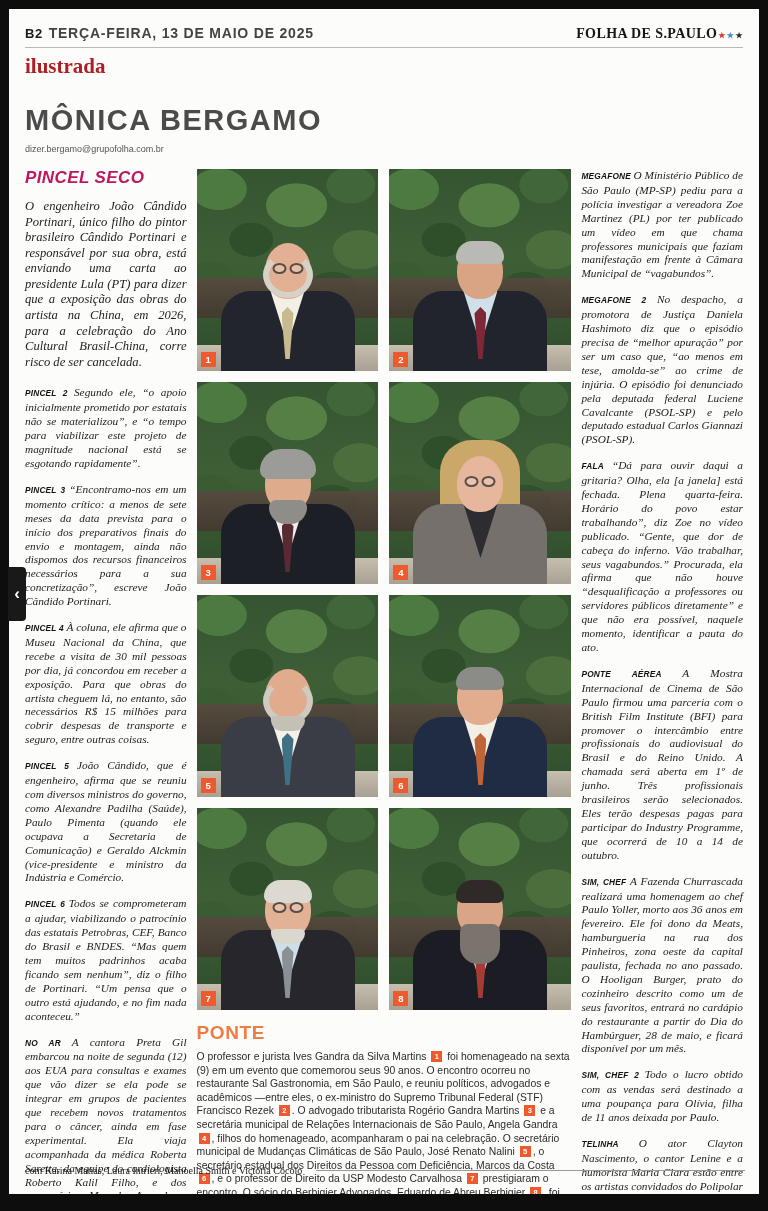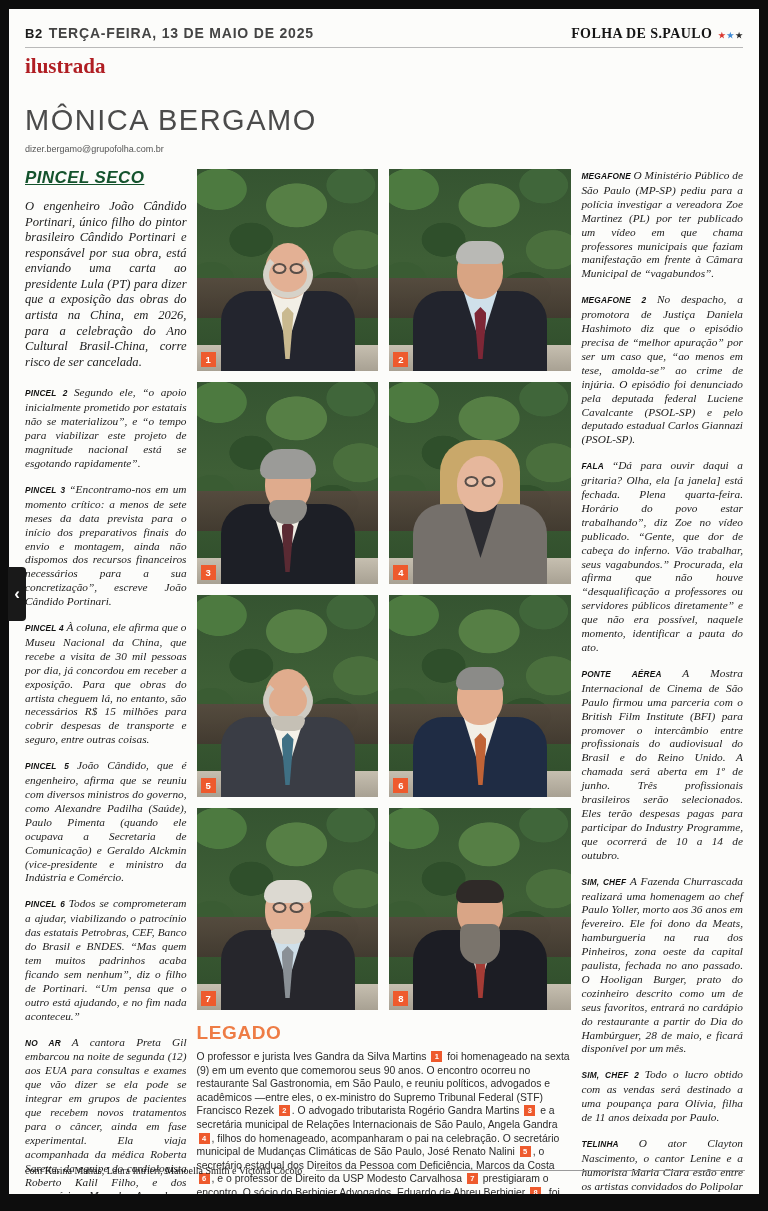--- a/index.html
+++ b/index.html
@@ -11,31 +11,31 @@
   .page {
     position:relative; width:100%; height:100%;
     background:#fcfcfa; overflow:hidden;
     padding:16px 16px 0 16px;
     font-family:"Liberation Serif", serif; color:#1c1c1c;
   }
   
   .topbar { display:flex; align-items:baseline; font-family:"Liberation Sans",sans-serif; }
   .pnum { font-size:13px; font-weight:700; color:#1a1a1a; letter-spacing:.5px; }
   .date { font-size:14px; font-weight:700; color:#444; letter-spacing:.8px; margin-left:6px; }
-  .mast { margin-left:auto; font-family:"Liberation Serif",serif; font-weight:700; font-size:14px; letter-spacing:.4px; color:#151515; display:flex; align-items:center; gap:5px;}
+  .mast { margin-left:auto; font-family:"Liberation Serif",serif; font-weight:700; font-size:14px; letter-spacing:.4px; color:#151515; display:flex; align-items:center; }
   .star { font-size:8px; margin-left:1px; }
   .toprule { border-bottom:1px solid #b9b9b9; margin-top:5px; }
   .section-label { font-family:"Liberation Serif",serif; font-weight:700; font-size:21px; color:#b01e23; margin-top:6px; }
-  .columnist { font-family:"Liberation Sans",sans-serif; font-size:29px; font-weight:400; letter-spacing:1.5px; color:#4b4b4b; margin-top:25px; }
+  .columnist { font-family:"Liberation Sans",sans-serif; font-size:29px; font-weight:700; letter-spacing:1.5px; color:#4b4b4b; margin-top:25px; }
   .email { font-family:"Liberation Sans",sans-serif; font-size:9px; color:#555; margin-top:7px; }
   
   .main { display:flex; gap:10px; margin-top:15px; }
   .col { width:162px; font-size:11.3px; line-height:13.9px; text-align:justify; hyphens:auto; -webkit-hyphens:auto; }
   .center { width:376px; }
-  .col-head { font-family:"Liberation Sans",sans-serif; font-style:italic; font-weight:700; font-size:17px; letter-spacing:.4px; color:#14532d; margin:2px 0 14px 0;text-decoration:underline; }
+  .col-head { font-family:"Liberation Sans",sans-serif; font-style:italic; font-weight:700; font-size:17px; letter-spacing:.4px; color:#be185d; margin:2px 0 14px 0; }
   .news-item { margin-bottom:12px;font-style:italic; }
   .news-item.lead { font-size:12.6px; line-height:15.6px; margin-bottom:16px; }
   .tag { font-family:"Liberation Sans",sans-serif; font-size:8.3px; font-weight:700; color:#111; letter-spacing:.2px; }
   
   .photo-grid { display:grid; grid-template-columns:1fr 1fr; gap:11px; }
   .photo {
     position:relative; height:202px; overflow:hidden;
     background:
       radial-gradient(46px 34px at 12% 10%, #4d7a40 0 60%, transparent 62%),
       radial-gradient(40px 30px at 85% 8%,  #40663a 0 60%, transparent 62%),
@@ -207,21 +207,21 @@
     <div class="bench"></div>
               <div class="torso" style="background:#1c1d24"></div>
         <div class="shirt" style="background:#f2efe6"></div>
               <div class="tie" style="background:#a43b35"></div>
               <div class="head" style="background:#d9a586"></div>
               <div class="hair-cap" style="background:#2f2a28"></div>
               <div class="beard beard-big" style="background:#7a746c"></div>
               <figcaption class="badge">8</figcaption>
             </figure>
           </div>
-        <h3 class="legado-title">LEGADO</h3>
+        <h3 class="legado-title">PONTE</h3>
         <p class="caption">O professor e jurista Ives Gandra da Silva Martins <span class="cap-badge">1</span> foi homenageado na sexta (9) em um evento que comemorou seus 90 anos. O encontro ocorreu no restaurante Sal Gastronomia, em São Paulo, e reuniu políticos, advogados e acadêmicos —entre eles, o ex-ministro do Supremo Tribunal Federal (STF) Francisco Rezek <span class="cap-badge">2</span>. O advogado tributarista Rogério Gandra Martins <span class="cap-badge">3</span> e a secretária municipal de Relações Internacionais de São Paulo, Angela Gandra <span class="cap-badge">4</span>, filhos do homenageado, acompanharam o pai na celebração. O secretário municipal de Mudanças Climáticas de São Paulo, José Renato Nalini <span class="cap-badge">5</span>, o secretário estadual dos Direitos da Pessoa com Deficiência, Marcos da Costa <span class="cap-badge">6</span>, e o professor de Direito da USP Modesto Carvalhosa <span class="cap-badge">7</span> prestigiaram o encontro. O sócio do Berbigier Advogados, Eduardo de Abreu Berbigier <span class="cap-badge">8</span>, foi um dos organizadores da homenagem</p>
       </div>
 
       <div class="col">
         <div>
             <p class="news-item"><b class="tag">MEGAFONE  </b>O Ministério Público de São Paulo (MP-SP) pediu para a polícia investigar a vereadora Zoe Martinez (PL) por ter publicado um vídeo em que chama professores municipais que faziam manifestação em frente à Câmara Municipal de “vagabundos”.</p>
             <p class="news-item"><b class="tag">MEGAFONE 2  </b>No despacho, a promotora de Justiça Daniela Hashimoto diz que o episódio precisa de “melhor apuração” por ser um caso que, “ao menos em tese, amolda-se” ao crime de injúria. O episódio foi denunciado pela deputada federal Luciene Cavalcante (PSOL-SP) e pelo deputado estadual Carlos Giannazi (PSOL-SP).</p>
             <p class="news-item"><b class="tag">FALA  </b>“Dá para ouvir daqui a gritaria? Olha, ela [a janela] está fechada. Plena quarta-feira. Horário do povo estar trabalhando”, diz Zoe no vídeo publicado. “Gente, que dor de cabeça do inferno. Vão trabalhar, seus vagabundos.” Procurada, ela afirma que não houve “desqualificação a professores ou servidores públicos diretamente” e que não era possível, naquele momento, identificar a pauta do ato.</p>
             <p class="news-item"><b class="tag">PONTE AÉREA  </b>A Mostra Internacional de Cinema de São Paulo firmou uma parceria com o British Film Institute (BFI) para promover o intercâmbio entre profissionais do audiovisual do Brasil e do Reino Unido. A chamada será aberta em 1º de junho. Três profissionais brasileiros serão selecionados. Eles terão despesas pagas para participar do Industry Programme, que ocorrerá de 10 a 14 de outubro.</p>
             <p class="news-item"><b class="tag">SIM, CHEF  </b>A Fazenda Churrascada realizará uma homenagem ao chef Paulo Yoller, morto aos 36 anos em fevereiro. Ele foi dono da Meats, hamburgueria na rua dos Pinheiros, zona oeste da capital paulista, fechada no ano passado. O Hooligan Burger, prato do cozinheiro descrito como um de seus favoritos, entrará no cardápio do restaurante a partir do Dia do Hambúrguer, 28 de maio, e ficará disponível por um mês.</p>

